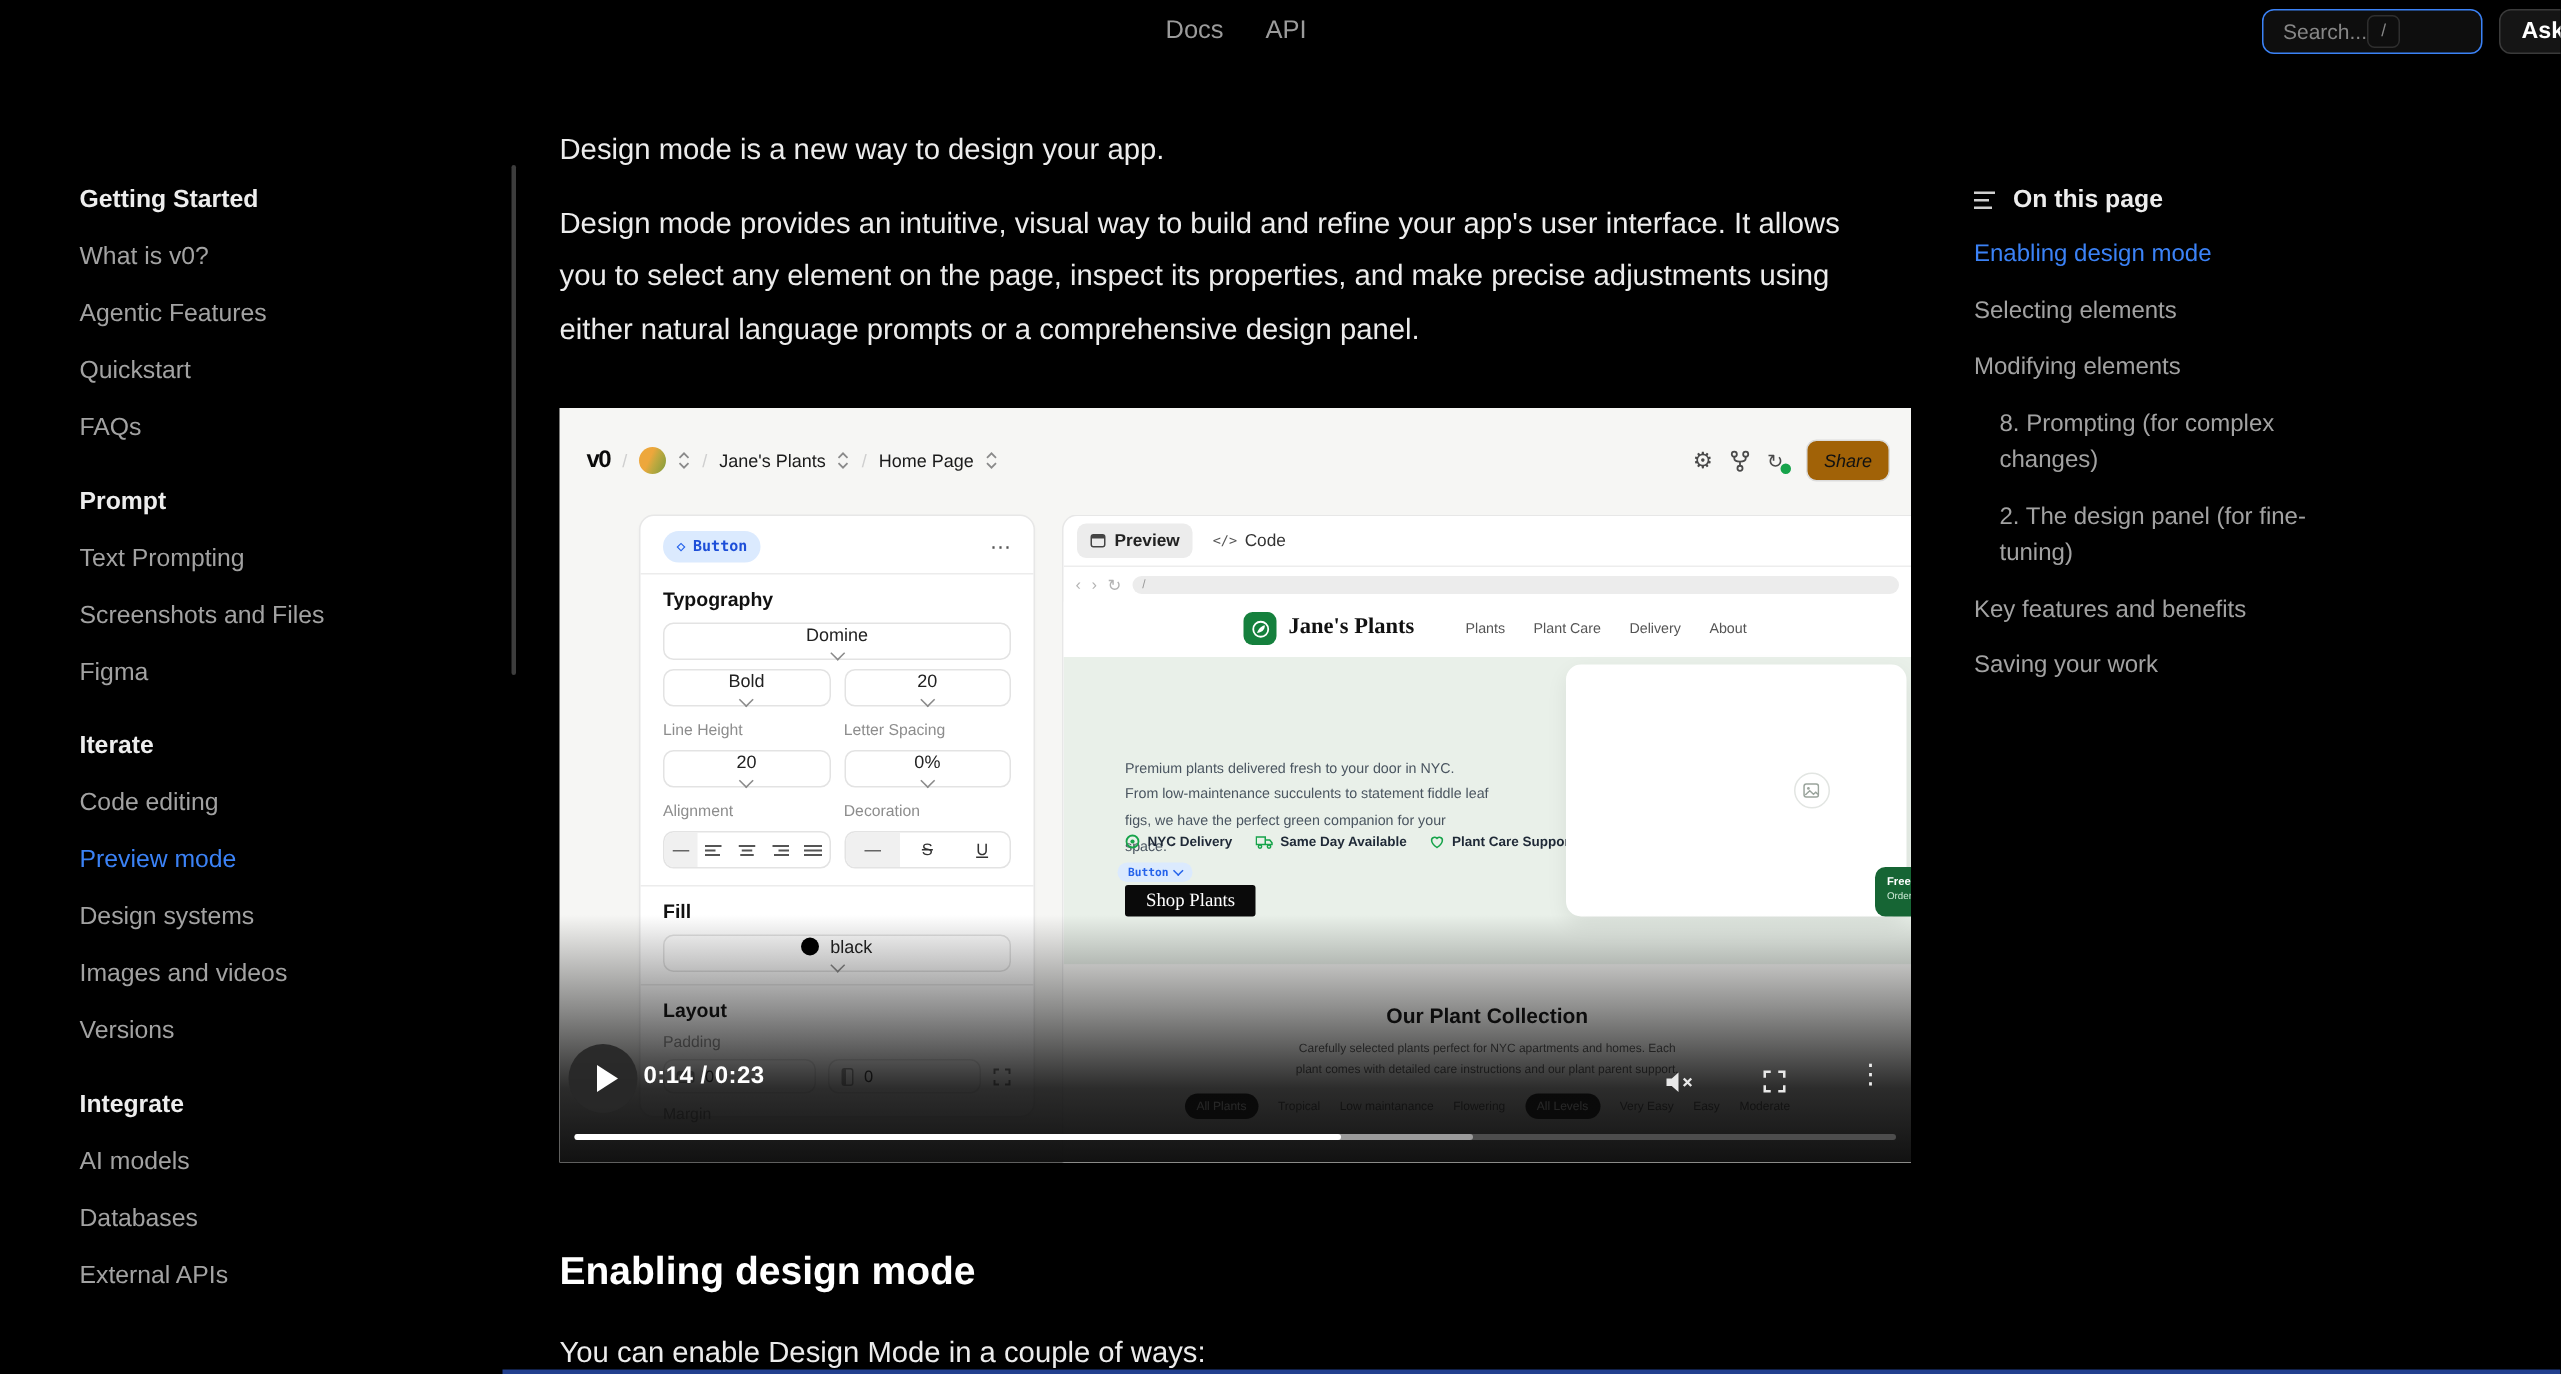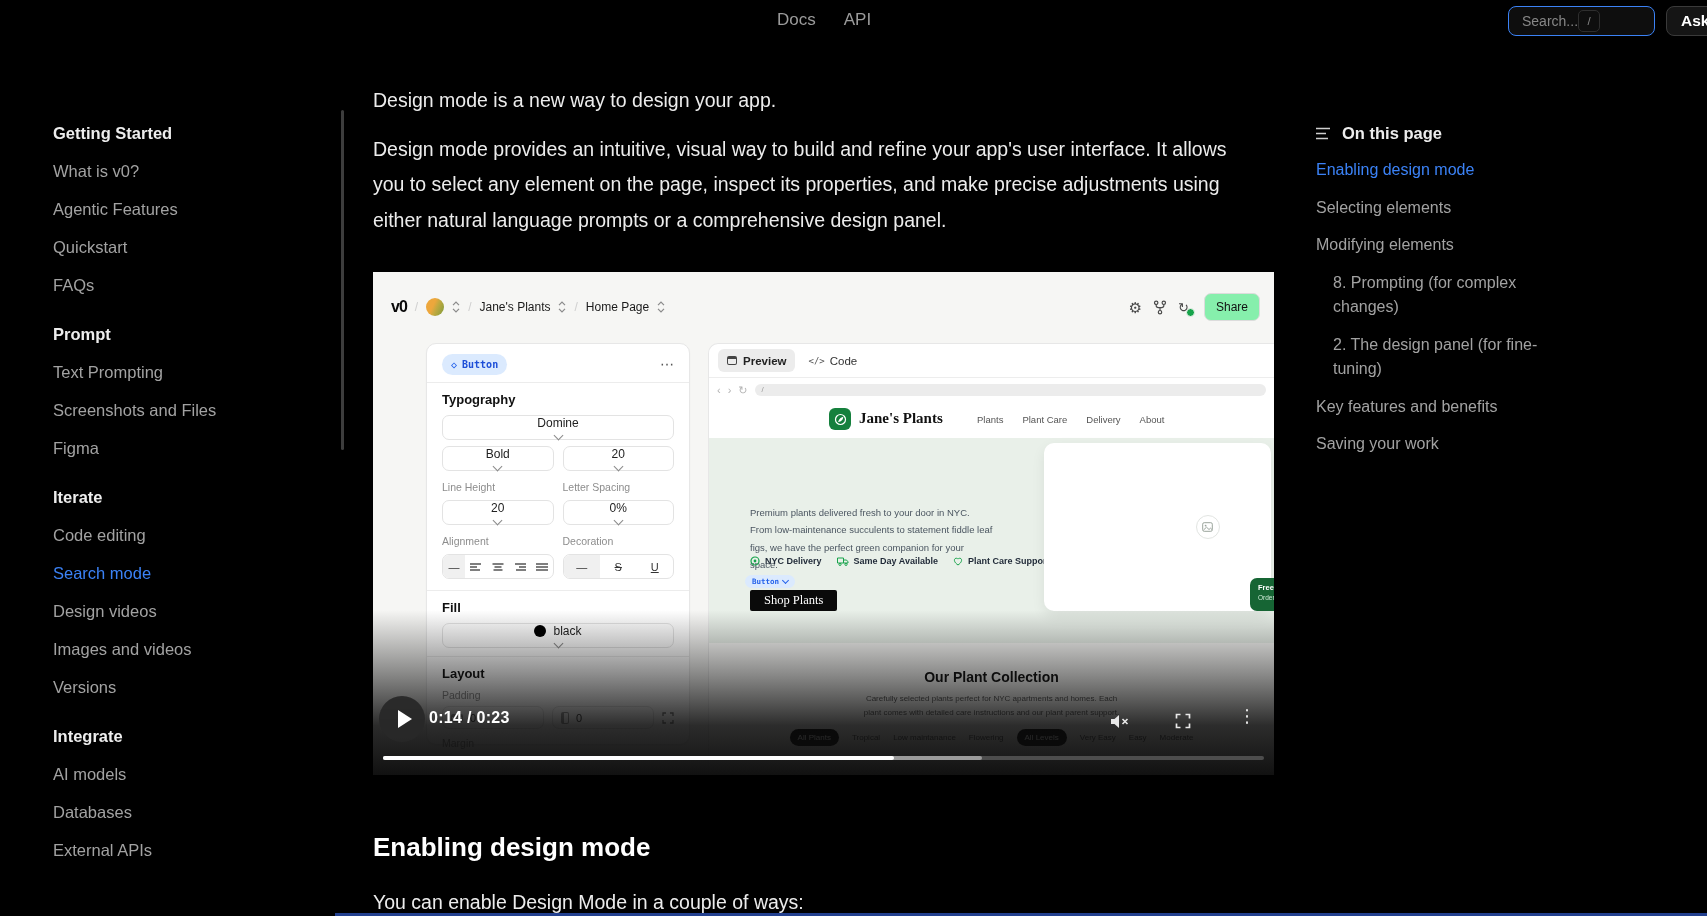--- a/index.html
+++ b/index.html
@@ -52,22 +52,22 @@
   .vh-left{display:flex;align-items:center;gap:8px;}
   .v0logo{font-weight:800;font-size:16px;color:#0a0a0a;letter-spacing:-1px;}
   .vh-sep{color:#cfcfcf;font-size:12px;}
   .avatar{width:18px;height:18px;border-radius:50%;background:linear-gradient(115deg,#eda73c 40%,#c2a93f 58%,#7d9c3c);}
   .crumb{font-size:12px;color:#1a1a1a;font-weight:500;}
   .vh-right{display:flex;align-items:center;gap:11px;color:#4a4a4a;}
   .gear{font-size:15px;line-height:1;color:#4a4a4a;}
   .refresh-wrap{position:relative;width:15px;height:15px;font-size:13px;color:#4a4a4a;}
   .green-dot{position:absolute;right:-2px;bottom:-2px;width:7px;height:7px;border-radius:50%;
              background:#16a34a;border:1.5px solid #f6f6f4;}
-  .share-btn{border:1px solid #dcdcdc;background:#86efac;border-radius:7px;height:26px;padding:0 11px;
-             display:flex;align-items:center;font-size:12px;color:#111;font-weight:500;}
+  .share-btn{border:1px solid #dcdcdc;background:#a16207;border-radius:7px;height:26px;padding:0 11px;
+             display:flex;align-items:center;font-size:12px;color:#111;font-weight:500;font-style:italic;}
   .chev{width:6px;height:6px;border-right:1.4px solid #8a8a8a;border-bottom:1.4px solid #8a8a8a;
         transform:rotate(45deg);display:inline-block;margin-top:-4px;}
 
   
   .panel{position:absolute;left:53px;top:71px;width:264px;height:402px;background:#fff;
          border:1px solid #e7e7e7;border-radius:10px;box-sizing:border-box;padding:8px 15px;z-index:1;
          box-shadow:0 1px 2px rgba(0,0,0,.04);}
   .pdiv{border:none;border-top:1px solid #ececec;margin:6px -15px;}
   .chip-row{display:flex;justify-content:space-between;align-items:center;height:24px;}
   .chip{display:inline-flex;align-items:center;gap:5px;background:#dbeafe;color:#1d4ed8;border-radius:11px;
@@ -189,22 +189,22 @@
   </div>
   <div class="sb-section">
     <div class="sb-title">Prompt</div>
     <div class="sb-item">Text Prompting</div>
     <div class="sb-item">Screenshots and Files</div>
     <div class="sb-item">Figma</div>
   </div>
   <div class="sb-section">
     <div class="sb-title">Iterate</div>
     <div class="sb-item">Code editing</div>
-    <div class="sb-item active">Search mode</div>
-    <div class="sb-item">Design videos</div>
+    <div class="sb-item active">Preview mode</div>
+    <div class="sb-item">Design systems</div>
     <div class="sb-item">Images and videos</div>
     <div class="sb-item">Versions</div>
   </div>
   <div class="sb-section">
     <div class="sb-title">Integrate</div>
     <div class="sb-item">AI models</div>
     <div class="sb-item">Databases</div>
     <div class="sb-item">External APIs</div>
   </div>
 </nav>

